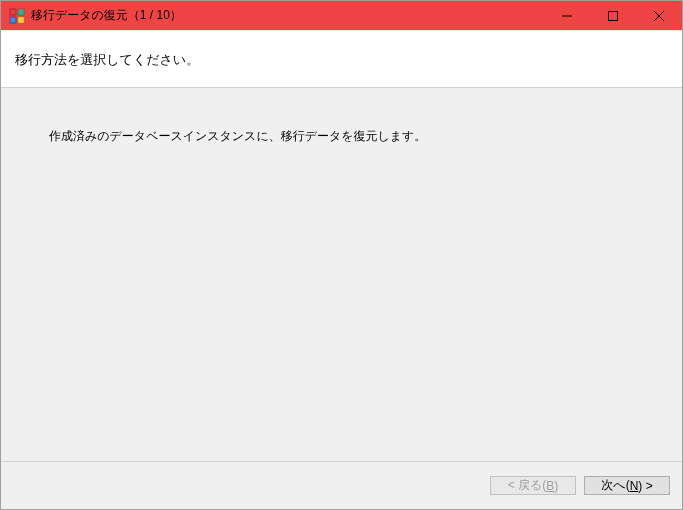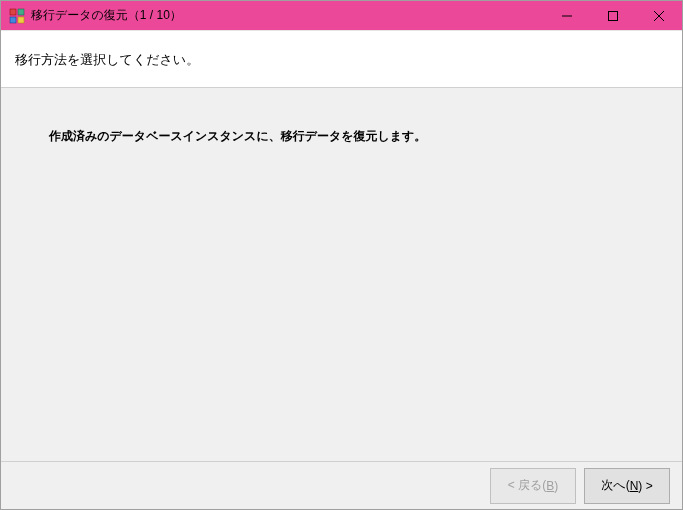--- a/index.html
+++ b/index.html
@@ -16,21 +16,21 @@
       height: 510px;
       border: 1px solid #a0a0a0;
       background: #ffffff;
       display: flex;
       flex-direction: column;
     }
     .titlebar {
       height: 30px;
       display: flex;
       align-items: center;
-      background: #ec4899;
+      background: #ef4444;
       border-bottom: 1px solid #e5e5e5;
       padding-left: 8px;
     }
     .titlebar-icon {
       width: 16px;
       height: 16px;
       margin-right: 6px;
       display: inline-flex;
       align-items: center;
       justify-content: center;
@@ -99,36 +99,35 @@
     }
     .radio-label.focused {
       outline: 1px dotted #000;
       outline-offset: 0px;
       padding: 0 1px;
     }
     .option-desc {
       font-size: 12px;
       color: #000;
       margin-left: 18px;
-      font-weight: bold;
     }
 
     .footer {
       height: 48px;
       background: #f0f0f0;
       border-top: 1px solid #d0d0d0;
       display: flex;
       align-items: center;
       justify-content: flex-end;
       padding: 0 12px;
       gap: 8px;
     }
     .btn {
       min-width: 86px;
-      height: 36px;
+      height: 19px;
       background: #e1e1e1;
       border: 1px solid #adadad;
       font-size: 12px;
       display: inline-flex;
       align-items: center;
       justify-content: center;
       padding: 0 0;
       color: #000;
     }
     .btn.disabled {

